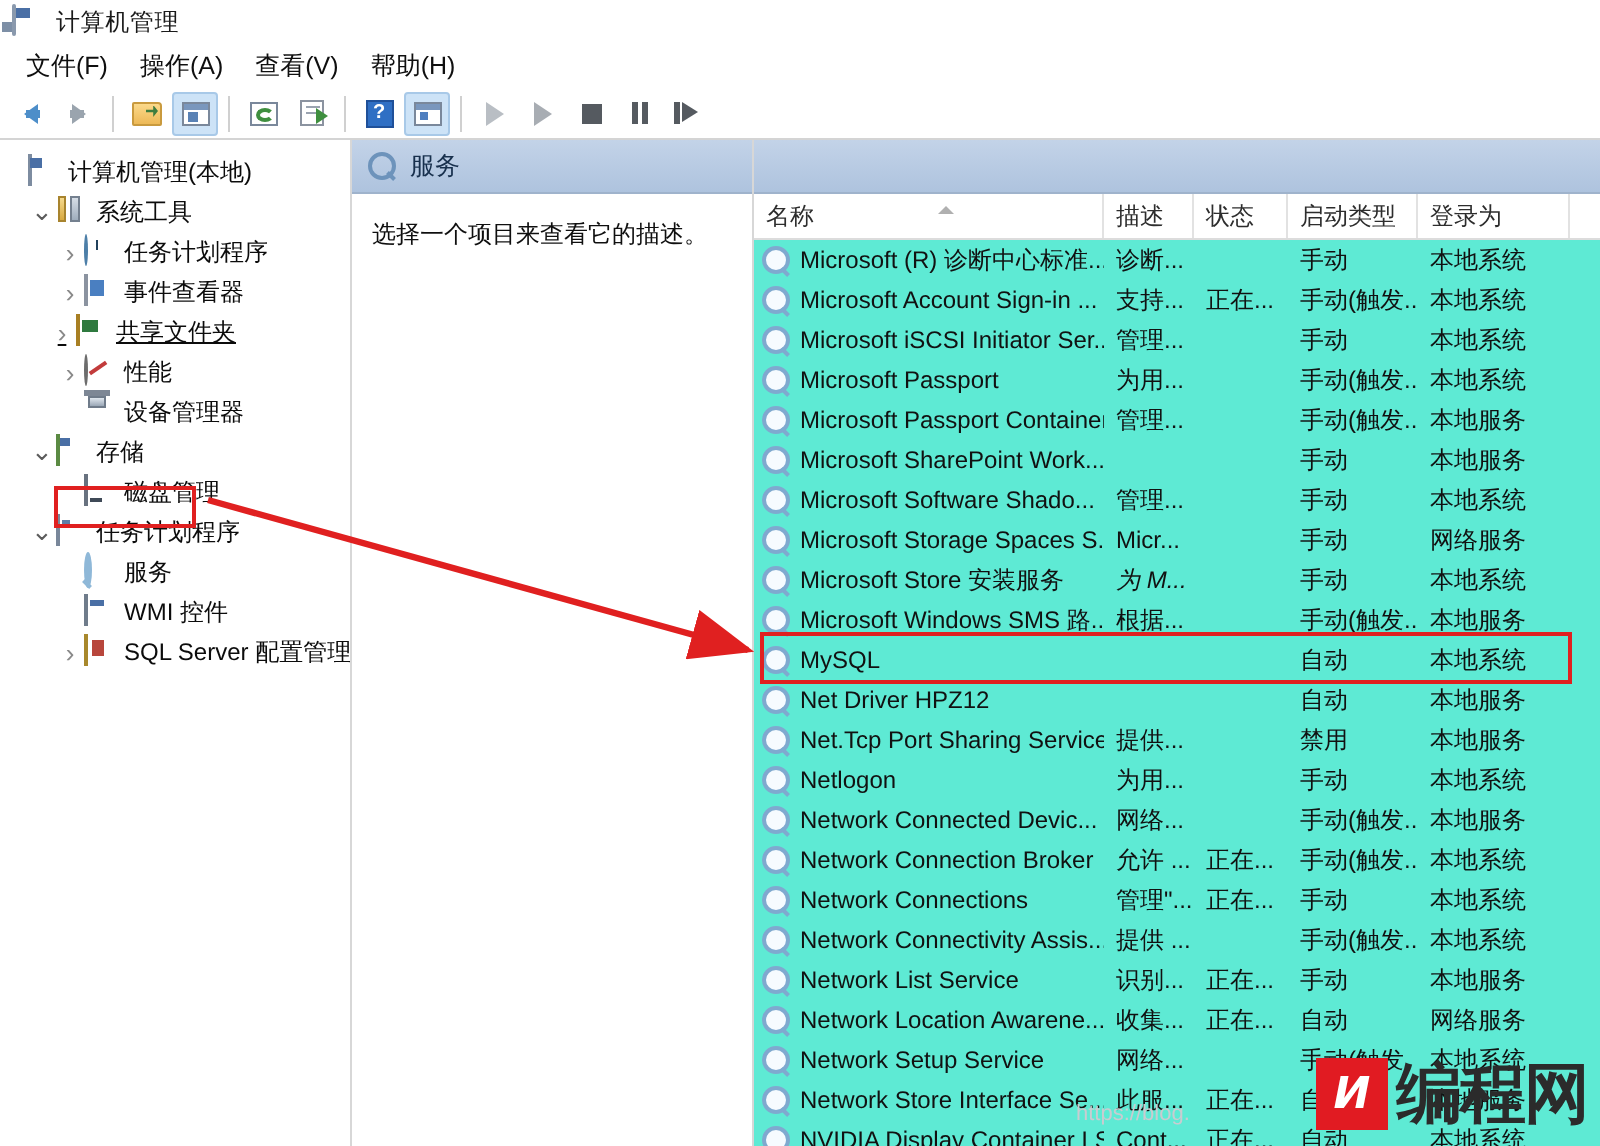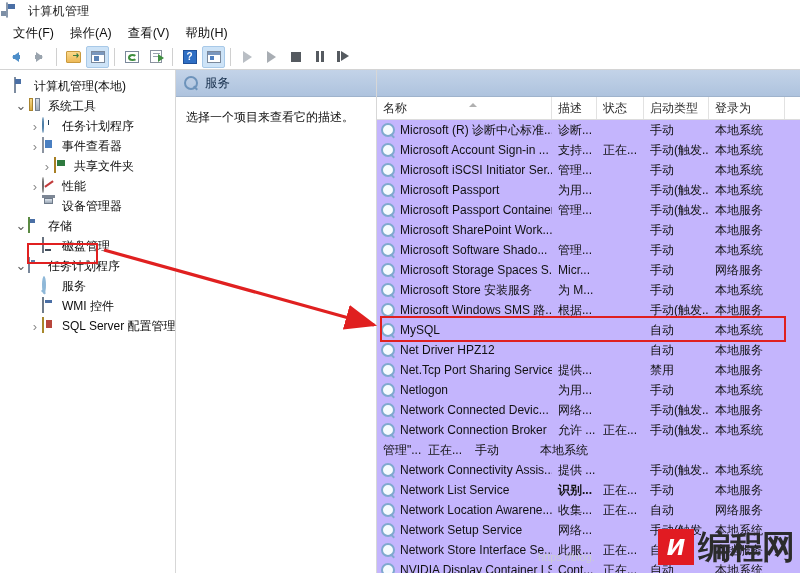--- a/index.html
+++ b/index.html
@@ -413,21 +413,21 @@
   .mid-body {
     padding: 12px 10px 0 10px;
     font-size: 12px;
     color: #0f0f0f;
     line-height: 17px;
   }
 
   
   #list-pane {
     flex: 1;
-    background: #c4b5fd;
+    background: #5eead4;
     position: relative;
     overflow: hidden;
   }
   .list-topstrip {
     height: 26px;
     background: linear-gradient(#c3d3e8, #aec3de);
     border-bottom: 1px solid #9fb3cc;
   }
   .col-header {
     height: 22px;
@@ -626,21 +626,21 @@
         <div class="tnode" style="padding-left: 28px;">
           <span class="expander chev-right"></span>
           <span class="tico"><span class="ti-clock"></span></span>
           <span class="tlabel">任务计划程序</span>
         </div>
         <div class="tnode" style="padding-left: 28px;">
           <span class="expander chev-right"></span>
           <span class="tico"><span class="ti-event"></span></span>
           <span class="tlabel">事件查看器</span>
         </div>
-        <div class="tnode" style="padding-left: 40px;">
+        <div class="tnode" style="padding-left: 24px; text-decoration: underline;">
           <span class="expander chev-right"></span>
           <span class="tico"><span class="ti-shared"></span></span>
           <span class="tlabel">共享文件夹</span>
         </div>
         <div class="tnode" style="padding-left: 28px;">
           <span class="expander chev-right"></span>
           <span class="tico"><span class="ti-perf"></span></span>
           <span class="tlabel">性能</span>
         </div>
         <div class="tnode" style="padding-left: 28px;">
@@ -777,21 +777,21 @@
           <div class="cell" style="width: 45px;">Micr...</div>
           <div class="cell" style="width: 47px;"></div>
           <div class="cell" style="width: 65px;">手动</div>
           <div class="cell" style="width: 76px;">网络服务</div>
         </div>
         <div class="srow">
           <div class="cell name" style="width: 175px;">
             <span class="svc-ico"></span>
             <span>Microsoft Store 安装服务</span>
           </div>
-          <div class="cell" style="width: 45px;">为 M...</div>
+          <div class="cell" style="width: 45px; font-style: italic;">为 M...</div>
           <div class="cell" style="width: 47px;"></div>
           <div class="cell" style="width: 65px;">手动</div>
           <div class="cell" style="width: 76px;">本地系统</div>
         </div>
         <div class="srow">
           <div class="cell name" style="width: 175px;">
             <span class="svc-ico"></span>
             <span>Microsoft Windows SMS 路...</span>
           </div>
           <div class="cell" style="width: 45px;">根据...</div>
@@ -853,41 +853,45 @@
           <div class="cell name" style="width: 175px;">
             <span class="svc-ico"></span>
             <span>Network Connection Broker</span>
           </div>
           <div class="cell" style="width: 45px;">允许 ...</div>
           <div class="cell" style="width: 47px;">正在...</div>
           <div class="cell" style="width: 65px;">手动(触发...</div>
           <div class="cell" style="width: 76px;">本地系统</div>
         </div>
         <div class="srow">
+          <div class="cell name" style="width: 175px;">
+            <span class="svc-ico"></span>
+            <span>Network Connections</span>
+          </div>
           <div class="cell" style="width: 45px;">管理"...</div>
           <div class="cell" style="width: 47px;">正在...</div>
           <div class="cell" style="width: 65px;">手动</div>
           <div class="cell" style="width: 76px;">本地系统</div>
         </div>
         <div class="srow">
           <div class="cell name" style="width: 175px;">
             <span class="svc-ico"></span>
             <span>Network Connectivity Assis...</span>
           </div>
           <div class="cell" style="width: 45px;">提供 ...</div>
           <div class="cell" style="width: 47px;"></div>
           <div class="cell" style="width: 65px;">手动(触发...</div>
           <div class="cell" style="width: 76px;">本地系统</div>
         </div>
         <div class="srow">
           <div class="cell name" style="width: 175px;">
             <span class="svc-ico"></span>
             <span>Network List Service</span>
           </div>
-          <div class="cell" style="width: 45px; font-weight: bold;">识别...</div>
+          <div class="cell" style="width: 45px;">识别...</div>
           <div class="cell" style="width: 47px;">正在...</div>
           <div class="cell" style="width: 65px;">手动</div>
           <div class="cell" style="width: 76px;">本地服务</div>
         </div>
         <div class="srow">
           <div class="cell name" style="width: 175px;">
             <span class="svc-ico"></span>
             <span>Network Location Awarene...</span>
           </div>
           <div class="cell" style="width: 45px;">收集...</div>

